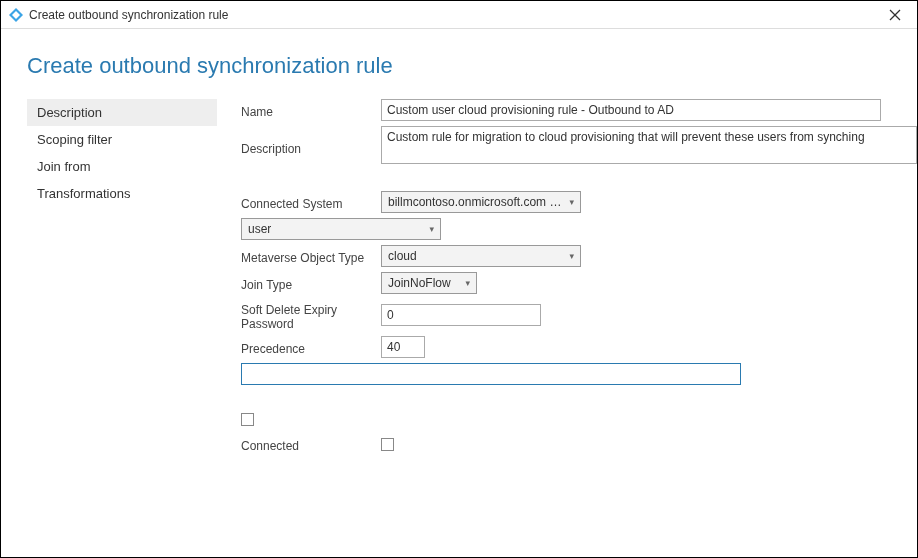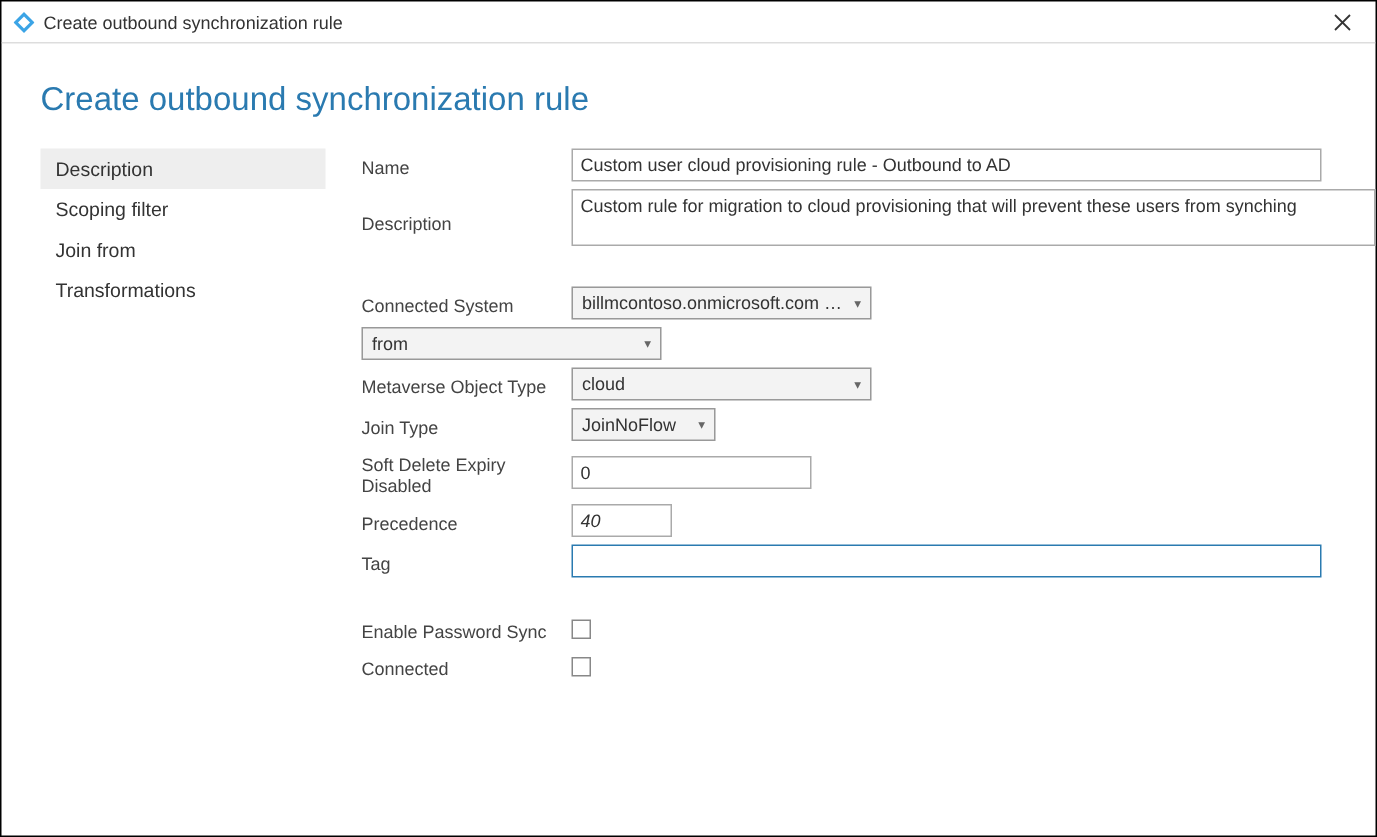--- a/index.html
+++ b/index.html
@@ -117,21 +117,21 @@
       white-space: nowrap;
     }
     .select .chevron {
       color: #666;
       font-size: 9px;
       margin-left: 6px;
     }
     .sel-w200 { width: 200px; }
     .sel-w80 { width: 76px; }
     input.txt-w160 { width: 160px; }
-    input.txt-w44 { width: 67px; font-style: italic; }
+    input.txt-w44 { width: 44px; }
     input.tag-field {
       width: 500px;
       border: 1px solid #2a7ab0;
     }
     .checkbox {
       width: 13px; height: 13px;
       border: 1px solid #888;
       display: inline-block;
       background: #fff;
       margin-top: 4px;
@@ -198,21 +198,21 @@
           <div class="select sel-w200">
             <span class="sel-text">billmcontoso.onmicrosoft.com - ...</span>
             <span class="chevron">▾</span>
           </div>
         </div>
       </div>
 
       <div class="form-row">
         <div class="form-control">
           <div class="select sel-w200">
-            <span class="sel-text">from</span>
+            <span class="sel-text">user</span>
             <span class="chevron">▾</span>
           </div>
         </div>
       </div>
 
       <div class="form-row">
         <div class="form-label">Metaverse Object Type</div>
         <div class="form-control">
           <div class="select sel-w200">
             <span class="sel-text">cloud</span>
@@ -225,42 +225,40 @@
         <div class="form-label">Join Type</div>
         <div class="form-control">
           <div class="select sel-w80" style="width:96px">
             <span class="sel-text">JoinNoFlow</span>
             <span class="chevron">▾</span>
           </div>
         </div>
       </div>
 
       <div class="form-row">
-        <div class="form-label">Soft Delete Expiry Disabled</div>
+        <div class="form-label">Soft Delete Expiry Password</div>
         <div class="form-control">
           <input type="text" class="txt-w160" value="0" style="">
         </div>
       </div>
 
       <div class="form-row">
         <div class="form-label">Precedence</div>
         <div class="form-control">
           <input type="text" class="txt-w44" value="40" style="">
         </div>
       </div>
 
       <div class="form-row">
-        <div class="form-label">Tag</div>
         <div class="form-control">
           <input type="text" class="tag-field" value="" style="">
         </div>
       </div>
 
       <div class="form-row gap-top">
-        <div class="form-label">Enable Password Sync</div>
         <div class="form-control">
           <span class="checkbox"></span>
         </div>
       </div>
 
       <div class="form-row">
         <div class="form-label">Connected</div>
         <div class="form-control">
           <span class="checkbox"></span>
         </div>

